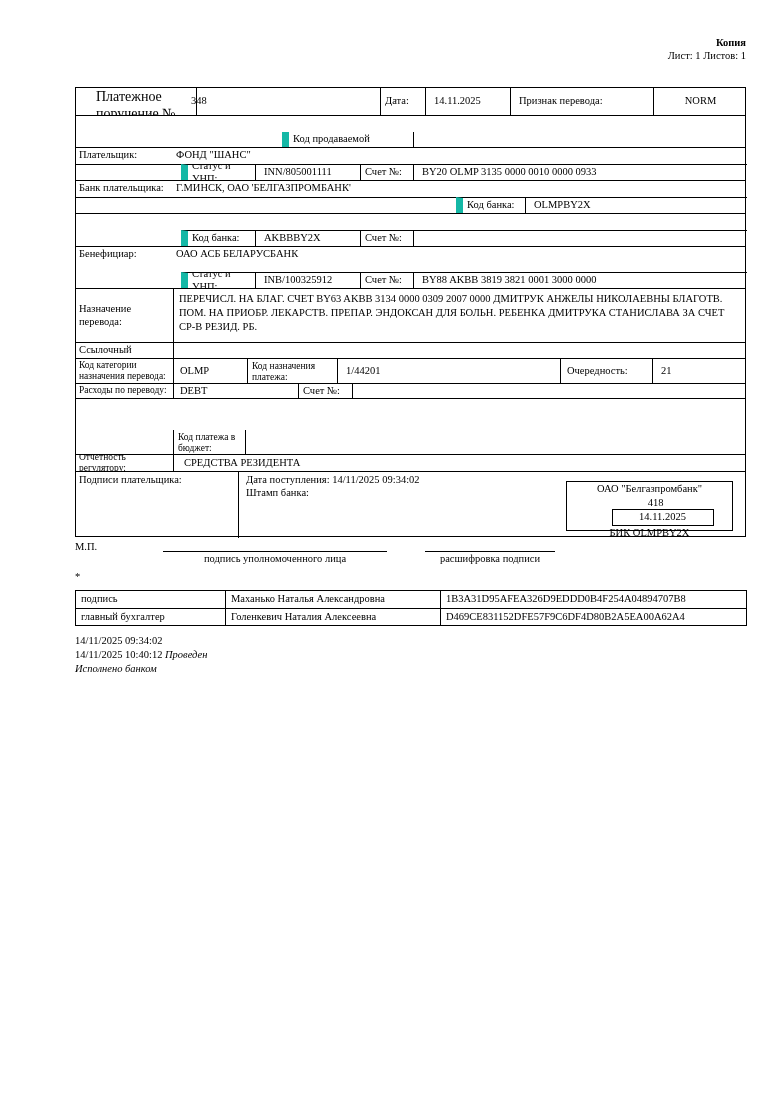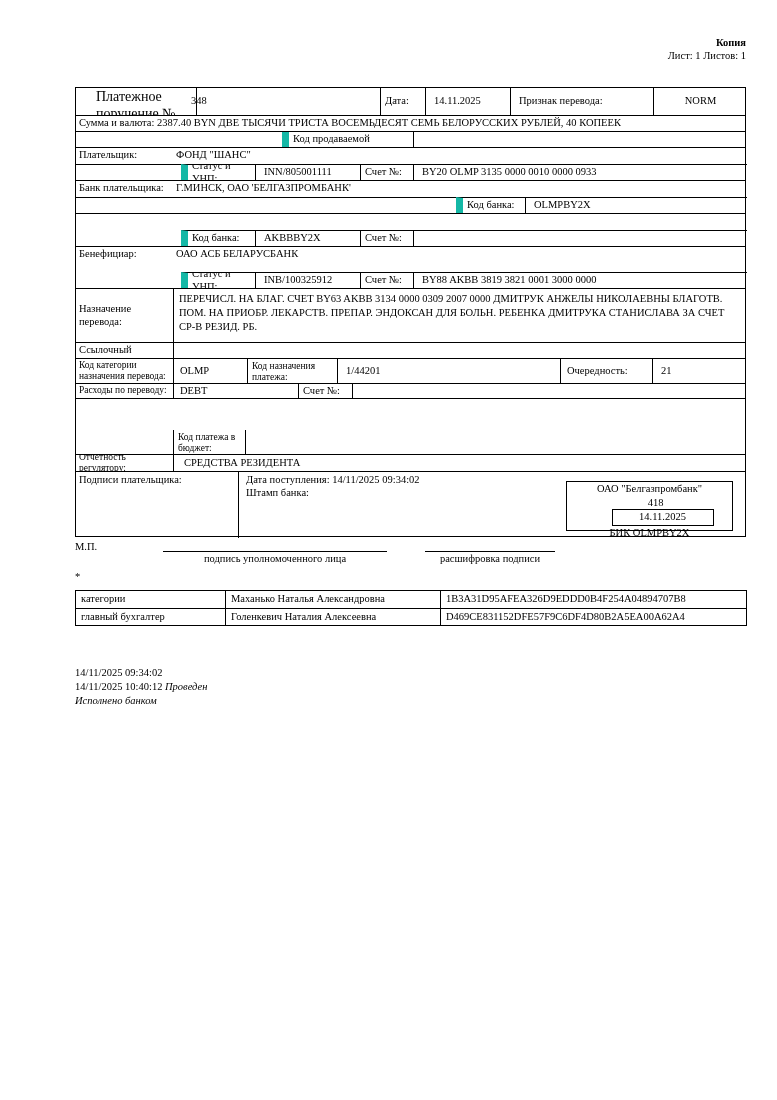--- a/index.html
+++ b/index.html
@@ -45,23 +45,20 @@
 
     <div class="r bb" style="top:0; height:28px;">
       <div class="cell br" style="left:16px; width:105px; font-size:14px;font-family:Liberation Serif, serif;">Платежное поручение № (01)</div>
       <div class="cell br vc" style="left:105px; width:200px; padding-left:10px;">348</div>
       <div class="cell br vc" style="left:305px; width:45px;">Дата:</div>
       <div class="cell br vc" style="left:350px; width:85px; padding-left:8px;">14.11.2025</div>
       <div class="cell br vc" style="left:435px; width:143px; padding-left:8px;">Признак перевода:</div>
       <div class="cell ctr" style="left:578px; width:93px;">NORM</div>
     </div>
 
-    <div class="r bb" style="top:28px; height:16px;">
-      <div class="cell" style="left:0; width:671px; padding-left:3px;">Сумма и валюта: 2387.40 BYN ДВЕ ТЫСЯЧИ ТРИСТА ВОСЕМЬДЕСЯТ СЕМЬ БЕЛОРУССКИХ РУБЛЕЙ, 40 КОПЕЕК</div>
-    </div>
 
     <div class="r bb" style="top:44px; height:16px;">
       <div class="cell bl br" style="left:206px; width:132px;">Код продаваемой валюты:</div>
       <div class="cell" style="left:338px; width:333px;"></div>
     </div>
 
     <div class="r" style="top:60px; height:16px;">
       <div class="cell" style="left:0; width:98px; padding-left:3px;">Плательщик:</div>
       <div class="cell" style="left:98px; width:573px; padding-left:2px;">ФОНД "ШАНС"</div>
       <div class="line" style="left:0; width:105px;"></div>
@@ -165,34 +162,34 @@
 
   <div class="abs sigline" style="left:163px; top:551px; width:224px;">подпись уполномоченного лица</div>
   <div class="abs sigline" style="left:425px; top:551px; width:130px;">расшифровка подписи</div>
 
   <div class="abs" style="left:75px; top:571px;">*</div>
 
   <div class="abs" style="left:75px; top:590px;">
     <table class="ftab">
       <tbody>
           <tr>
-        <td style="width:150px;">категории</td>
+        <td style="width:150px;">подпись</td>
         <td style="width:215px;">Маханько Наталья Александровна</td>
         <td style="width:306px;">1B3A31D95AFEA326D9EDDD0B4F254A04894707B8</td>
       </tr>
       <tr>
         <td>главный бухгалтер</td>
         <td>Голенкевич Наталия Алексеевна</td>
         <td>D469CE831152DFE57F9C6DF4D80B2A5EA00A62A4</td>
       </tr>
     </tbody>
       </table>
   </div>
 
-  <div class="abs footer-lines" style="left:75px; top:634px;margin-top:32px;">
+  <div class="abs footer-lines" style="left:75px; top:634px;">
     <div>14/11/2025 09:34:02</div>
     <div>
       <span>14/11/2025 10:40:12</span>
       <span class="it">Проведен</span>
     </div>
     <div class="it">Исполнено банком</div>
   </div>
 
 </div>
 

